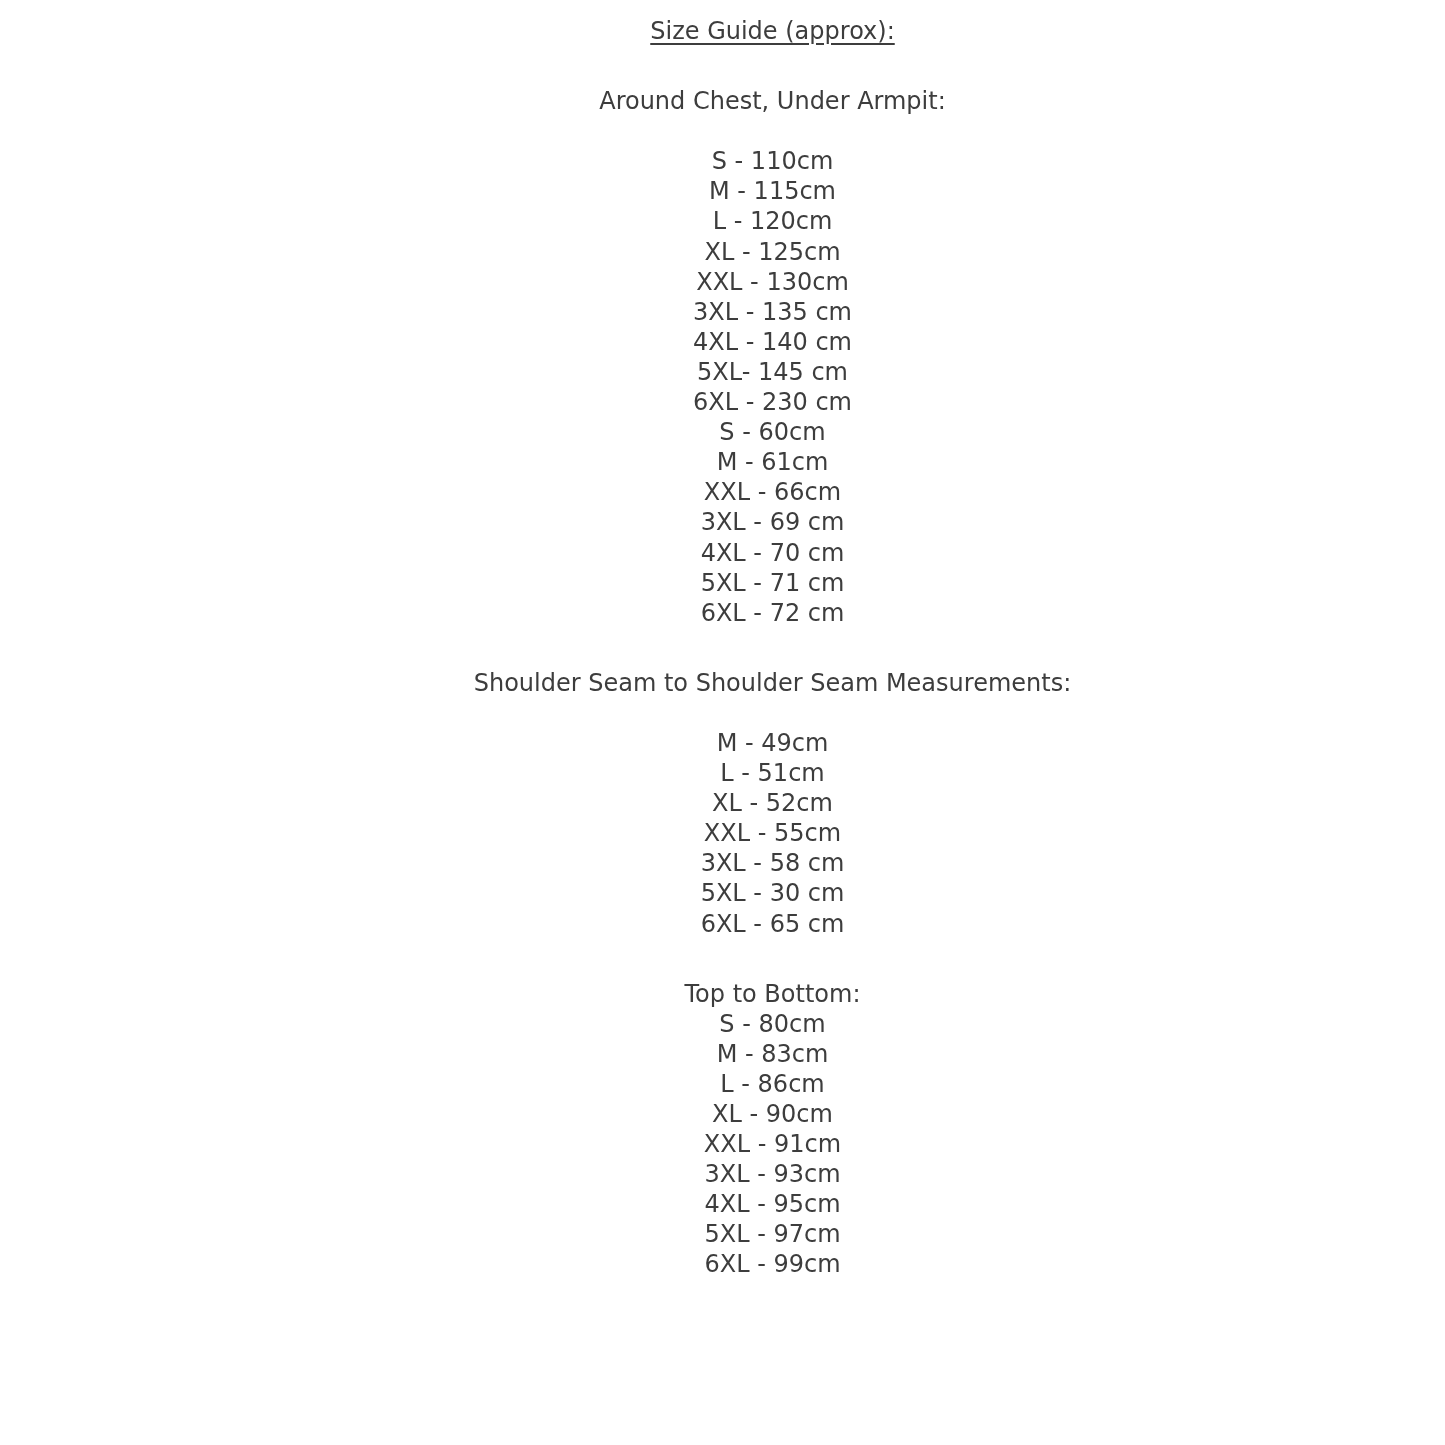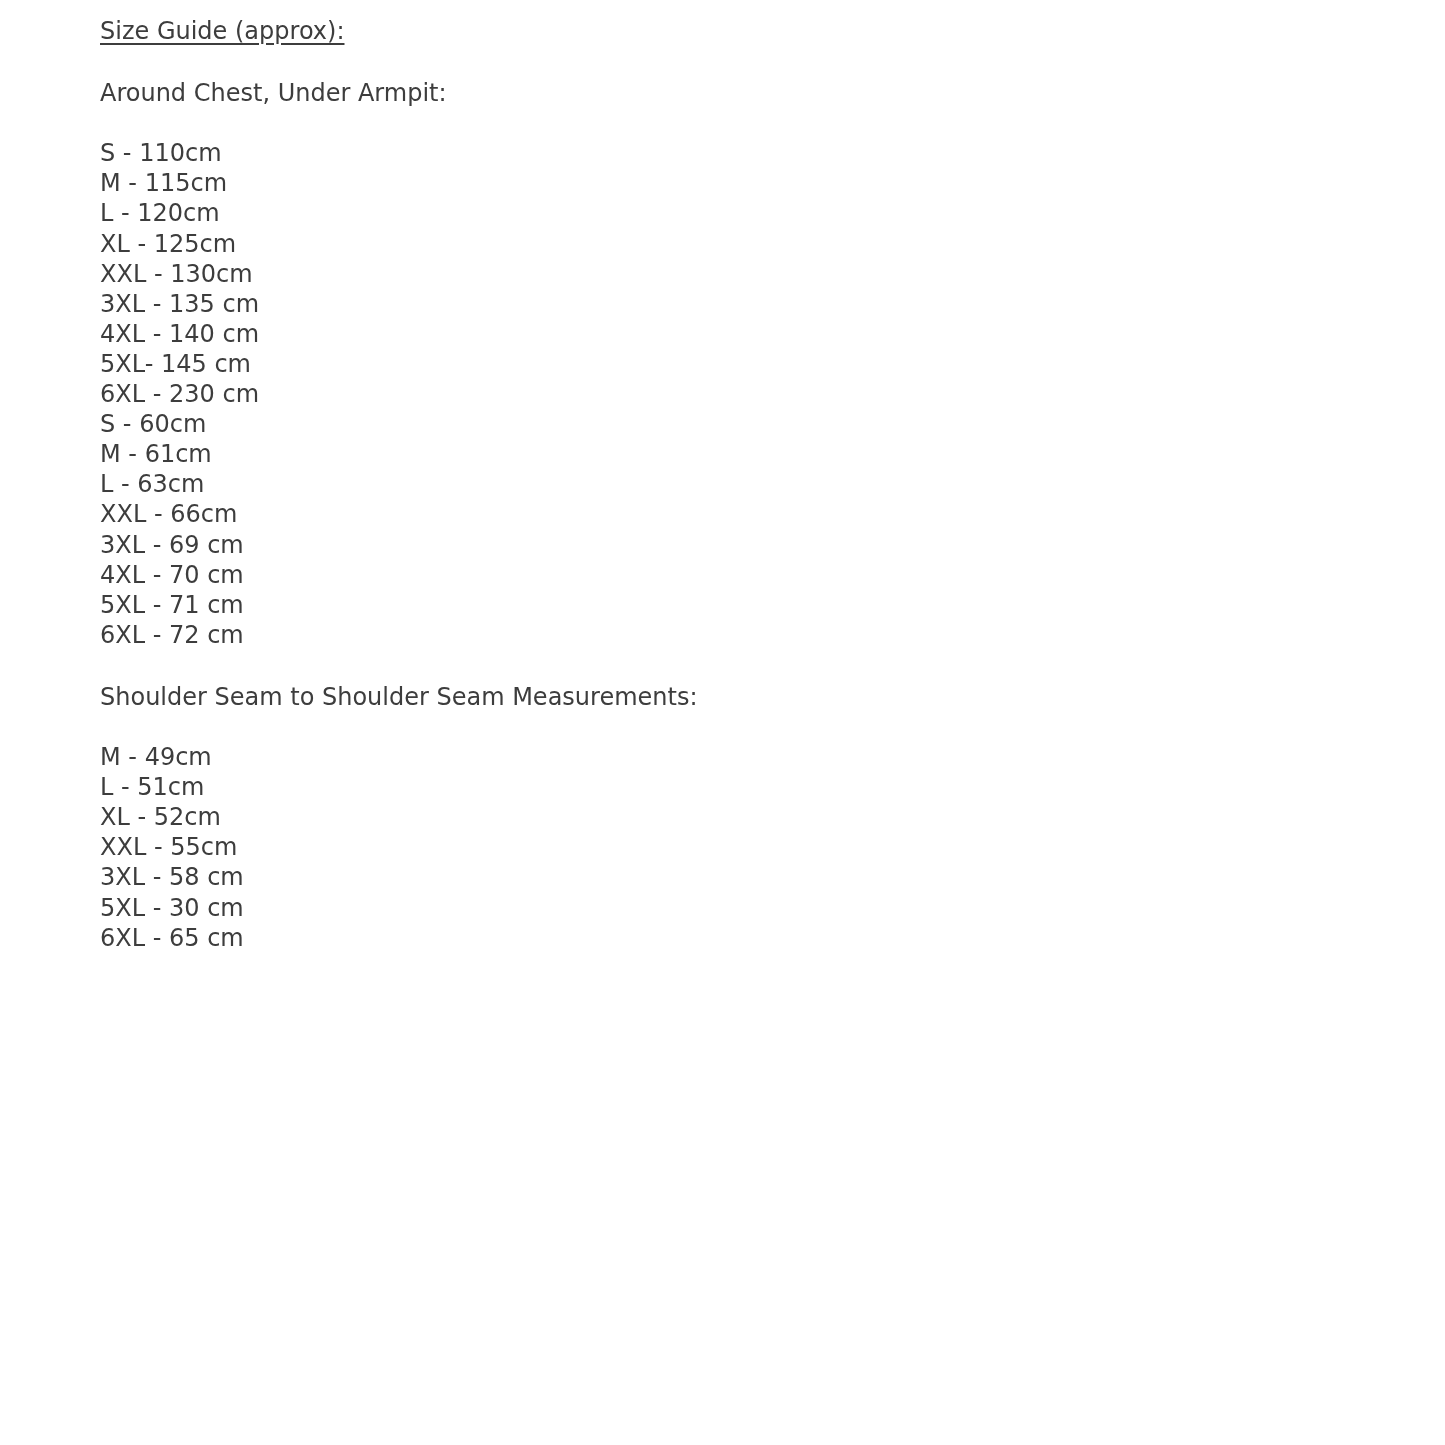--- a/index.html
+++ b/index.html
@@ -9,39 +9,40 @@
   }
   body {
     width: 1445px;
     height: 1445px;
     overflow: hidden;
   }
   .doc {
     box-sizing: border-box;
     width: 100%;
     padding: 16px 0 0 100px; 
+    text-align: center;
     font-family: "DejaVu Sans", "Liberation Sans", sans-serif;
     font-size: 24px;
     color: #3d3d3d;
     -webkit-font-smoothing: antialiased;
   }
   .line {
     height: 30.1px;
     line-height: 30.1px;
     white-space: pre;
   }
   .title {
     text-decoration: underline;
     text-underline-offset: 4px;
   }
   .gap-after {
     margin-bottom: 30.1px; 
   }
   .gap-before {
-    margin-top: 32px; 
+    margin-top: 40px; 
   }
 </style>
 </head>
 <body>
 
 <main class="doc">
   <div class="line title gap-after">Size Guide (approx):</div>
   <div id="sections">
       <section>
         <div class="line gap-before gap-after">Around Chest, Under Armpit:</div>
@@ -51,31 +52,42 @@
         <div class="line">XL - 125cm</div>
         <div class="line">XXL - 130cm</div>
         <div class="line">3XL - 135 cm</div>
         <div class="line">4XL - 140 cm</div>
         <div class="line">5XL- 145 cm</div>
         <div class="line">6XL - 230 cm</div>
       </section>
       <section>
         <div class="line">S - 60cm</div>
         <div class="line">M - 61cm</div>
-        <div class="line">L - 63cm</div>
         <div class="line">XXL - 66cm</div>
         <div class="line">3XL - 69 cm</div>
         <div class="line">4XL - 70 cm</div>
         <div class="line">5XL - 71 cm</div>
         <div class="line">6XL - 72 cm</div>
       </section>
       <section>
         <div class="line gap-before gap-after">Shoulder Seam to Shoulder Seam Measurements:</div>
         <div class="line">M - 49cm</div>
         <div class="line">L - 51cm</div>
         <div class="line">XL - 52cm</div>
         <div class="line">XXL - 55cm</div>
         <div class="line">3XL - 58 cm</div>
         <div class="line">5XL - 30 cm</div>
         <div class="line">6XL - 65 cm</div>
       </section>
+      <section>
+        <div class="line gap-before">Top to Bottom:</div>
+        <div class="line">S - 80cm</div>
+        <div class="line">M - 83cm</div>
+        <div class="line">L - 86cm</div>
+        <div class="line">XL - 90cm</div>
+        <div class="line">XXL - 91cm</div>
+        <div class="line">3XL - 93cm</div>
+        <div class="line">4XL - 95cm</div>
+        <div class="line">5XL - 97cm</div>
+        <div class="line">6XL - 99cm</div>
+      </section>
     </div>
 </main>
 
 </body></html>

